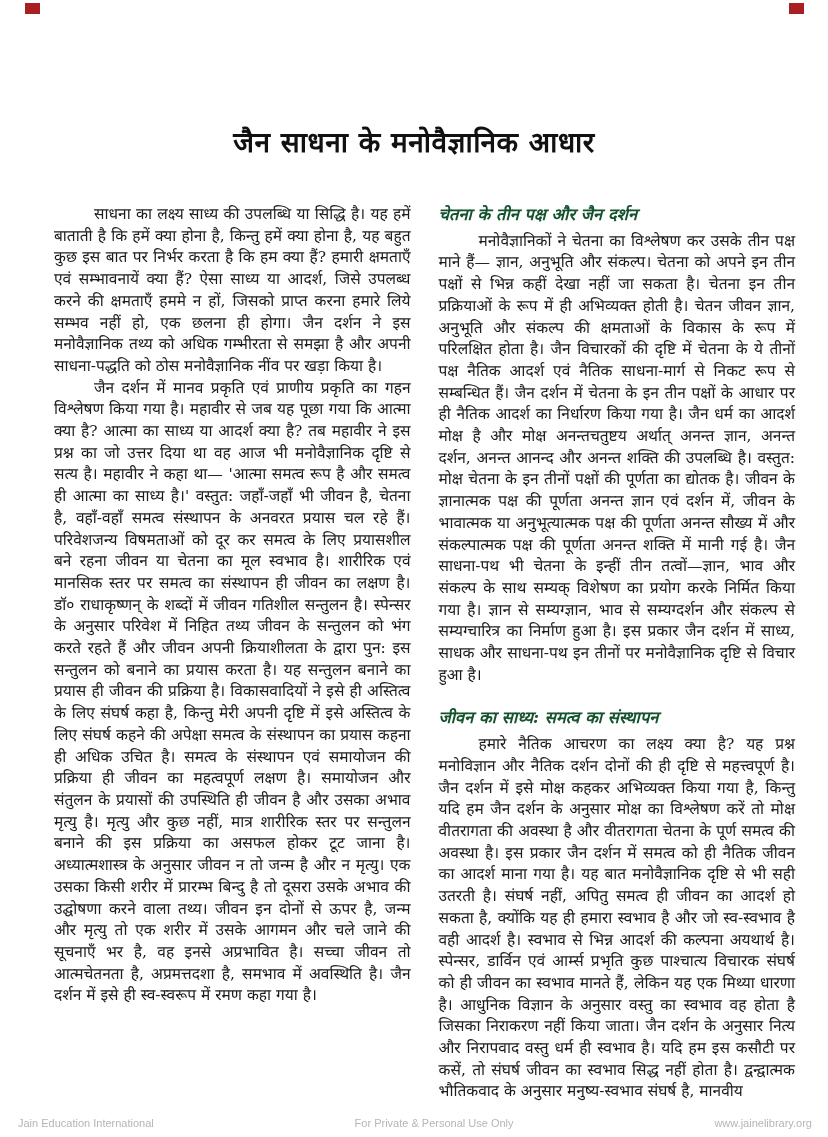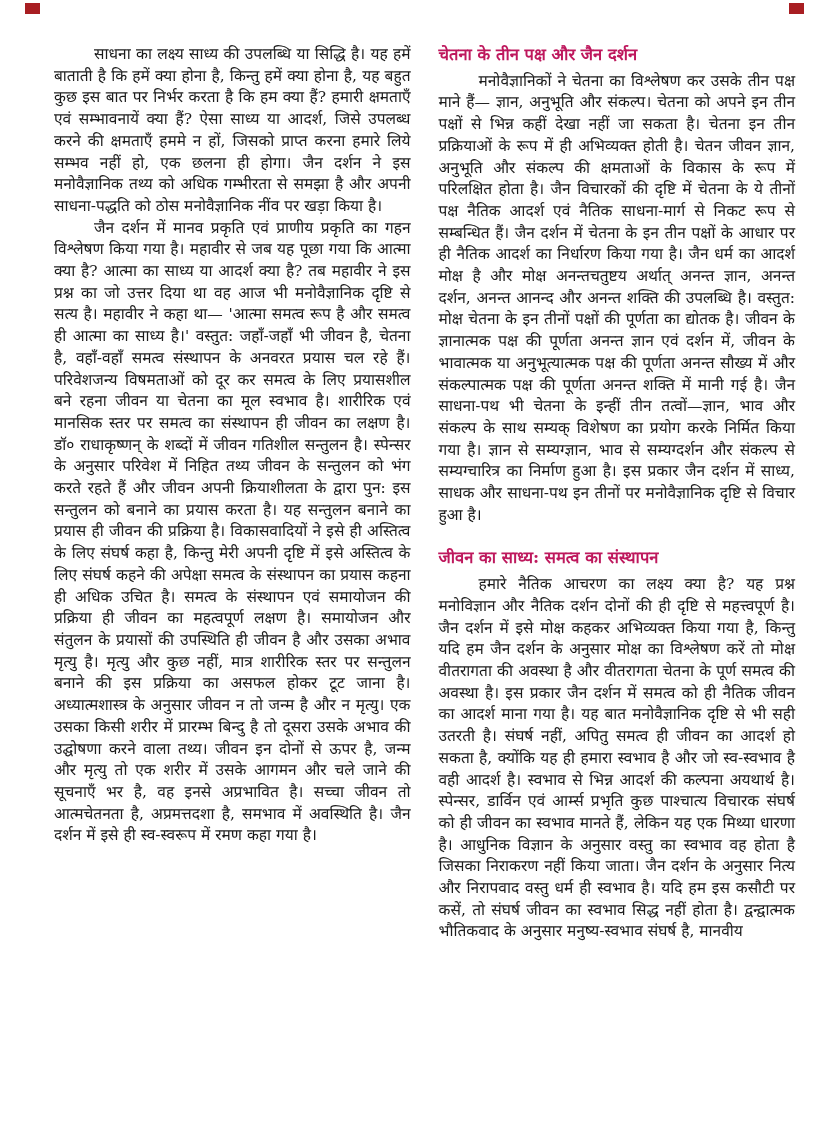--- a/index.html
+++ b/index.html
@@ -53,21 +53,22 @@
   }
   .col p {
     margin: 0;
     text-indent: 40px;
   }
   .col h2 {
     font-size: 16.5px;
     font-weight: bold;
     margin: 21px 0 5px 0;
     text-align: left;
-    color: #be185d;
+    color: #14532d;
+    font-style: italic;
   }
   .col h2.first { margin-top: 0; }
 
   .footer {
     position: absolute;
     left: 0;
     right: 0;
     bottom: 8px;
     display: flex;
     justify-content: space-between;
@@ -81,31 +82,37 @@
   .footer .right  { text-align: right; }
 </style>
 </head>
 <body>
 
 <div class="page">
 
   <div class="corner-mark left" style="background: rgb(168, 30, 34);"></div>
   <div class="corner-mark right" style="background: rgb(168, 30, 34);"></div>
 
+  <h1 class="doc-title">जैन साधना के मनोवैज्ञानिक आधार</h1>
 
   <div class="columns">
 
     <div class="col">
       <p>साधना का लक्ष्य साध्य की उपलब्धि या सिद्धि है। यह हमें बाताती है कि हमें क्या होना है, किन्तु हमें क्या होना है, यह बहुत कुछ इस बात पर निर्भर करता है कि हम क्या हैं? हमारी क्षमताएँ एवं सम्भावनायें क्या हैं? ऐसा साध्य या आदर्श, जिसे उपलब्ध करने की क्षमताएँ हममे न हों, जिसको प्राप्त करना हमारे लिये सम्भव नहीं हो, एक छलना ही होगा। जैन दर्शन ने इस मनोवैज्ञानिक तथ्य को अधिक गम्भीरता से समझा है और अपनी साधना-पद्धति को ठोस मनोवैज्ञानिक नींव पर खड़ा किया है।</p>
       <p>जैन दर्शन में मानव प्रकृति एवं प्राणीय प्रकृति का गहन विश्लेषण किया गया है। महावीर से जब यह पूछा गया कि आत्मा क्या है? आत्मा का साध्य या आदर्श क्या है? तब महावीर ने इस प्रश्न का जो उत्तर दिया था वह आज भी मनोवैज्ञानिक दृष्टि से सत्य है। महावीर ने कहा था— 'आत्मा समत्व रूप है और समत्व ही आत्मा का साध्य है।' वस्तुत: जहाँ-जहाँ भी जीवन है, चेतना है, वहाँ-वहाँ समत्व संस्थापन के अनवरत प्रयास चल रहे हैं। परिवेशजन्य विषमताओं को दूर कर समत्व के लिए प्रयासशील बने रहना जीवन या चेतना का मूल स्वभाव है। शारीरिक एवं मानसिक स्तर पर समत्व का संस्थापन ही जीवन का लक्षण है। डॉ० राधाकृष्णन् के शब्दों में जीवन गतिशील सन्तुलन है। स्पेन्सर के अनुसार परिवेश में निहित तथ्य जीवन के सन्तुलन को भंग करते रहते हैं और जीवन अपनी क्रियाशीलता के द्वारा पुन: इस सन्तुलन को बनाने का प्रयास करता है। यह सन्तुलन बनाने का प्रयास ही जीवन की प्रक्रिया है। विकासवादियों ने इसे ही अस्तित्व के लिए संघर्ष कहा है, किन्तु मेरी अपनी दृष्टि में इसे अस्तित्व के लिए संघर्ष कहने की अपेक्षा समत्व के संस्थापन का प्रयास कहना ही अधिक उचित है। समत्व के संस्थापन एवं समायोजन की प्रक्रिया ही जीवन का महत्वपूर्ण लक्षण है। समायोजन और संतुलन के प्रयासों की उपस्थिति ही जीवन है और उसका अभाव मृत्यु है। मृत्यु और कुछ नहीं, मात्र शारीरिक स्तर पर सन्तुलन बनाने की इस प्रक्रिया का असफल होकर टूट जाना है। अध्यात्मशास्त्र के अनुसार जीवन न तो जन्म है और न मृत्यु। एक उसका किसी शरीर में प्रारम्भ बिन्दु है तो दूसरा उसके अभाव की उद्घोषणा करने वाला तथ्य। जीवन इन दोनों से ऊपर है, जन्म और मृत्यु तो एक शरीर में उसके आगमन और चले जाने की सूचनाएँ भर है, वह इनसे अप्रभावित है। सच्चा जीवन तो आत्मचेतनता है, अप्रमत्तदशा है, समभाव में अवस्थिति है। जैन दर्शन में इसे ही स्व-स्वरूप में रमण कहा गया है।</p>
     </div>
 
     <div class="col">
       <h2 class="first">चेतना के तीन पक्ष और जैन दर्शन</h2>
       <p>मनोवैज्ञानिकों ने चेतना का विश्लेषण कर उसके तीन पक्ष माने हैं— ज्ञान, अनुभूति और संकल्प। चेतना को अपने इन तीन पक्षों से भिन्न कहीं देखा नहीं जा सकता है। चेतना इन तीन प्रक्रियाओं के रूप में ही अभिव्यक्त होती है। चेतन जीवन ज्ञान, अनुभूति और संकल्प की क्षमताओं के विकास के रूप में परिलक्षित होता है। जैन विचारकों की दृष्टि में चेतना के ये तीनों पक्ष नैतिक आदर्श एवं नैतिक साधना-मार्ग से निकट रूप से सम्बन्धित हैं। जैन दर्शन में चेतना के इन तीन पक्षों के आधार पर ही नैतिक आदर्श का निर्धारण किया गया है। जैन धर्म का आदर्श मोक्ष है और मोक्ष अनन्तचतुष्टय अर्थात् अनन्त ज्ञान, अनन्त दर्शन, अनन्त आनन्द और अनन्त शक्ति की उपलब्धि है। वस्तुत: मोक्ष चेतना के इन तीनों पक्षों की पूर्णता का द्योतक है। जीवन के ज्ञानात्मक पक्ष की पूर्णता अनन्त ज्ञान एवं दर्शन में, जीवन के भावात्मक या अनुभूत्यात्मक पक्ष की पूर्णता अनन्त सौख्य में और संकल्पात्मक पक्ष की पूर्णता अनन्त शक्ति में मानी गई है। जैन साधना-पथ भी चेतना के इन्हीं तीन तत्वों—ज्ञान, भाव और संकल्प के साथ सम्यक् विशेषण का प्रयोग करके निर्मित किया गया है। ज्ञान से सम्यग्ज्ञान, भाव से सम्यग्दर्शन और संकल्प से सम्यग्चारित्र का निर्माण हुआ है। इस प्रकार जैन दर्शन में साध्य, साधक और साधना-पथ इन तीनों पर मनोवैज्ञानिक दृष्टि से विचार हुआ है।</p>
       <h2>जीवन का साध्य: समत्व का संस्थापन</h2>
       <p>हमारे नैतिक आचरण का लक्ष्य क्या है? यह प्रश्न मनोविज्ञान और नैतिक दर्शन दोनों की ही दृष्टि से महत्त्वपूर्ण है। जैन दर्शन में इसे मोक्ष कहकर अभिव्यक्त किया गया है, किन्तु यदि हम जैन दर्शन के अनुसार मोक्ष का विश्लेषण करें तो मोक्ष वीतरागता की अवस्था है और वीतरागता चेतना के पूर्ण समत्व की अवस्था है। इस प्रकार जैन दर्शन में समत्व को ही नैतिक जीवन का आदर्श माना गया है। यह बात मनोवैज्ञानिक दृष्टि से भी सही उतरती है। संघर्ष नहीं, अपितु समत्व ही जीवन का आदर्श हो सकता है, क्योंकि यह ही हमारा स्वभाव है और जो स्व-स्वभाव है वही आदर्श है। स्वभाव से भिन्न आदर्श की कल्पना अयथार्थ है। स्पेन्सर, डार्विन एवं आर्म्स प्रभृति कुछ पाश्चात्य विचारक संघर्ष को ही जीवन का स्वभाव मानते हैं, लेकिन यह एक मिथ्या धारणा है। आधुनिक विज्ञान के अनुसार वस्तु का स्वभाव वह होता है जिसका निराकरण नहीं किया जाता। जैन दर्शन के अनुसार नित्य और निरापवाद वस्तु धर्म ही स्वभाव है। यदि हम इस कसौटी पर कसें, तो संघर्ष जीवन का स्वभाव सिद्ध नहीं होता है। द्वन्द्वात्मक भौतिकवाद के अनुसार मनुष्य-स्वभाव संघर्ष है, मानवीय</p>
     </div>
 
   </div>
 
+  <div class="footer">
+    <span class="left">Jain Education International</span>
+    <span class="center">For Private &amp; Personal Use Only</span>
+    <span class="right">www.jainelibrary.org</span>
+  </div>
 
 </div>
 
 </body></html>

